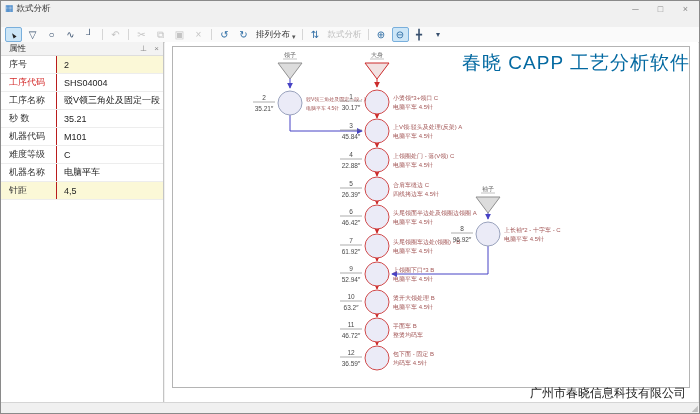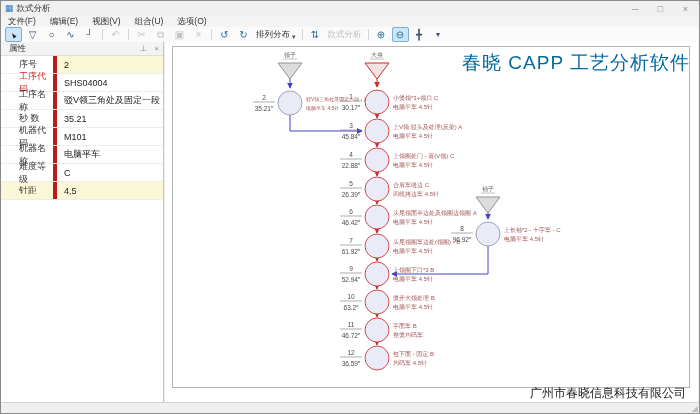--- a/index.html
+++ b/index.html
@@ -37,22 +37,22 @@
   .caret{font-size:7px;color:#555;margin-left:2px;}
 
   
   .panel{position:absolute;top:41px;left:0;width:163px;bottom:10px;background:#fff;
          border-right:1px solid #c4c4c4;box-sizing:border-box;}
   .panel-h{height:13px;background:#f3f3f3;border-bottom:1px solid #dedede;display:flex;
            align-items:center;font-size:8.5px;color:#333;padding-left:8px;}
   .panel-h .ph-btns{margin-left:auto;display:flex;}
   .ph-btn{width:13px;text-align:center;color:#8a8a8a;font-size:8px;}
   .prow{display:flex;height:17px;border-bottom:1px solid #ededed;font-size:9px;align-items:stretch;}
-  .plabel{width:56px;padding-left:18px;color:#333;display:flex;align-items:center;
-          border-right:4px solid #b91c1c;box-sizing:border-box;}
+  .plabel{width:56px;padding-left:8px;color:#333;display:flex;align-items:center;
+          border-right:1px solid #b91c1c;box-sizing:border-box;}
   .pvalue{flex:1;padding-left:7px;color:#222;display:flex;align-items:center;}
   .plabel.red{color:#d42a2a;font-family:Liberation Serif, serif;}
   .hl{background:#fbf8d7;}
 
   
   .canvas{position:absolute;top:41px;left:164px;right:1px;bottom:10px;background:#fff;overflow:hidden;}
   .page-border{position:absolute;left:7px;top:4px;right:8px;bottom:15px;border:1px solid #b4b4b4;}
   .canvas-title{position:absolute;top:8px;right:8px;font-size:19px;color:#0369a1;
                 letter-spacing:1px;white-space:nowrap;margin-left:32px;}
   .company{position:absolute;bottom:1px;right:12px;font-size:12px;color:#222;white-space:nowrap;margin-left:47px;}
@@ -73,27 +73,20 @@
   <div class="titlebar">
     <span class="appicon">▦</span>
     <span class="apptitle">款式分析</span>
     <div class="wcontrols">
       <span class="wbtn">─</span>
       <span class="wbtn">□</span>
       <span class="wbtn">×</span>
     </div>
   </div>
 
-  <div class="menubar">
-    <span class="mitem">文件(F)</span>
-    <span class="mitem">编辑(E)</span>
-    <span class="mitem">视图(V)</span>
-    <span class="mitem">组合(U)</span>
-    <span class="mitem">选项(O)</span>
-  </div>
 
   <div class="toolbar">
     <span class="tbtn active">
         <span class="pointer-glyph">▲</span>
       </span>
     <span class="tbtn">▽</span>
     <span class="tbtn">○</span>
     <span class="tbtn">∿</span>
     <span class="tbtn">┘</span>
     <span class="tsep"></span>
@@ -142,26 +135,26 @@
     </div>
     <div class="prow">
       <span class="plabel">秒 数</span>
       <span class="pvalue">35.21</span>
     </div>
     <div class="prow">
       <span class="plabel">机器代码</span>
       <span class="pvalue">M101</span>
     </div>
     <div class="prow">
+      <span class="plabel">难度等级</span>
+      <span class="pvalue">C</span>
+    </div>
+    <div class="prow">
       <span class="plabel">机器名称</span>
       <span class="pvalue">电脑平车</span>
-    </div>
-    <div class="prow">
-      <span class="plabel">难度等级</span>
-      <span class="pvalue">C</span>
     </div>
     <div class="prow hl">
       <span class="plabel">针距</span>
       <span class="pvalue hl">4,5</span>
     </div>
   </div>
 
   <div class="canvas">
     <div class="page-border"></div>
     <div class="canvas-title">春晓 CAPP 工艺分析软件</div>

